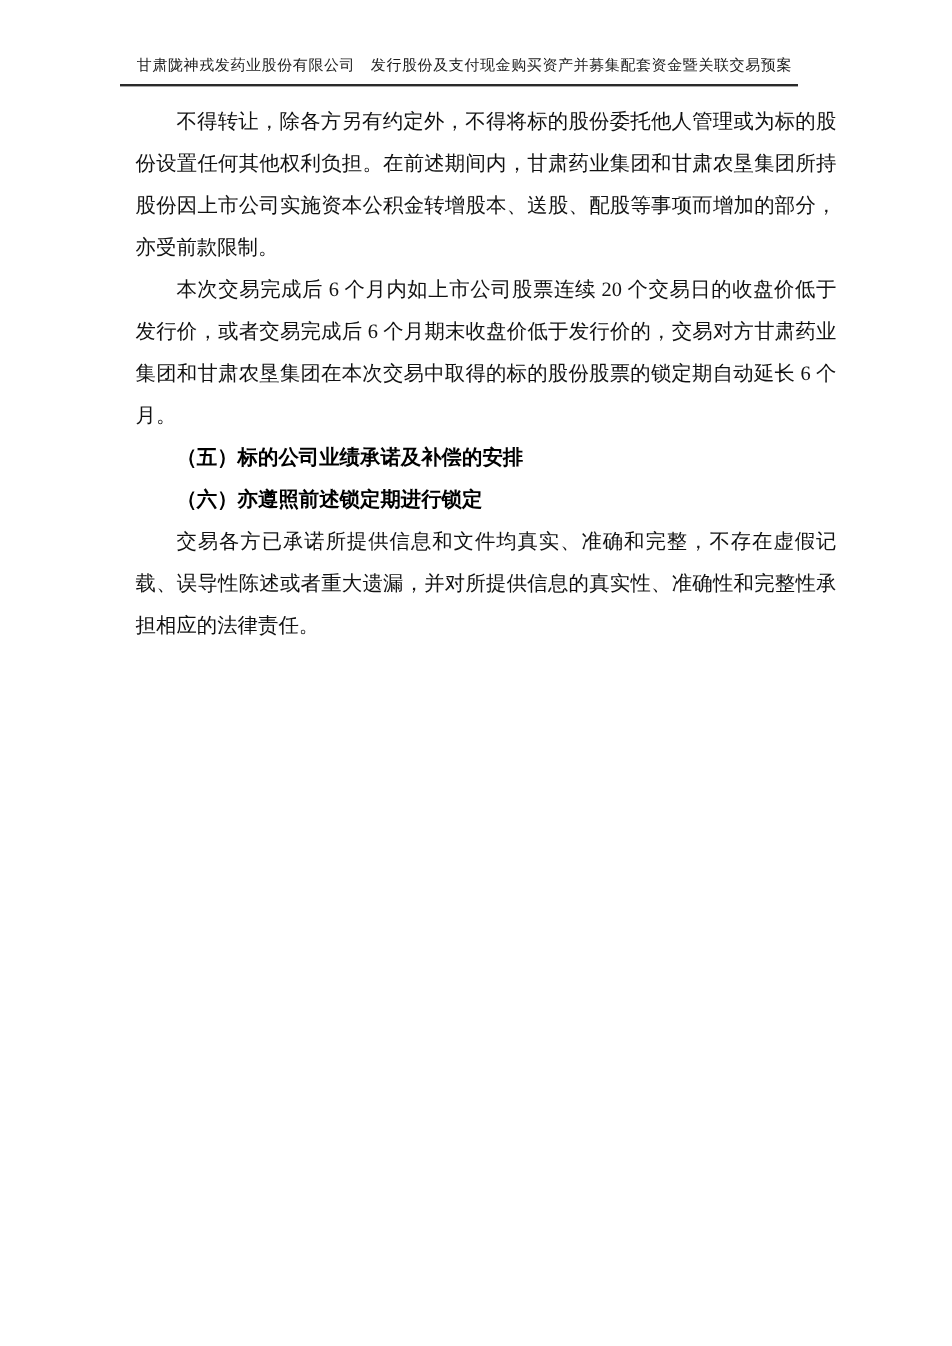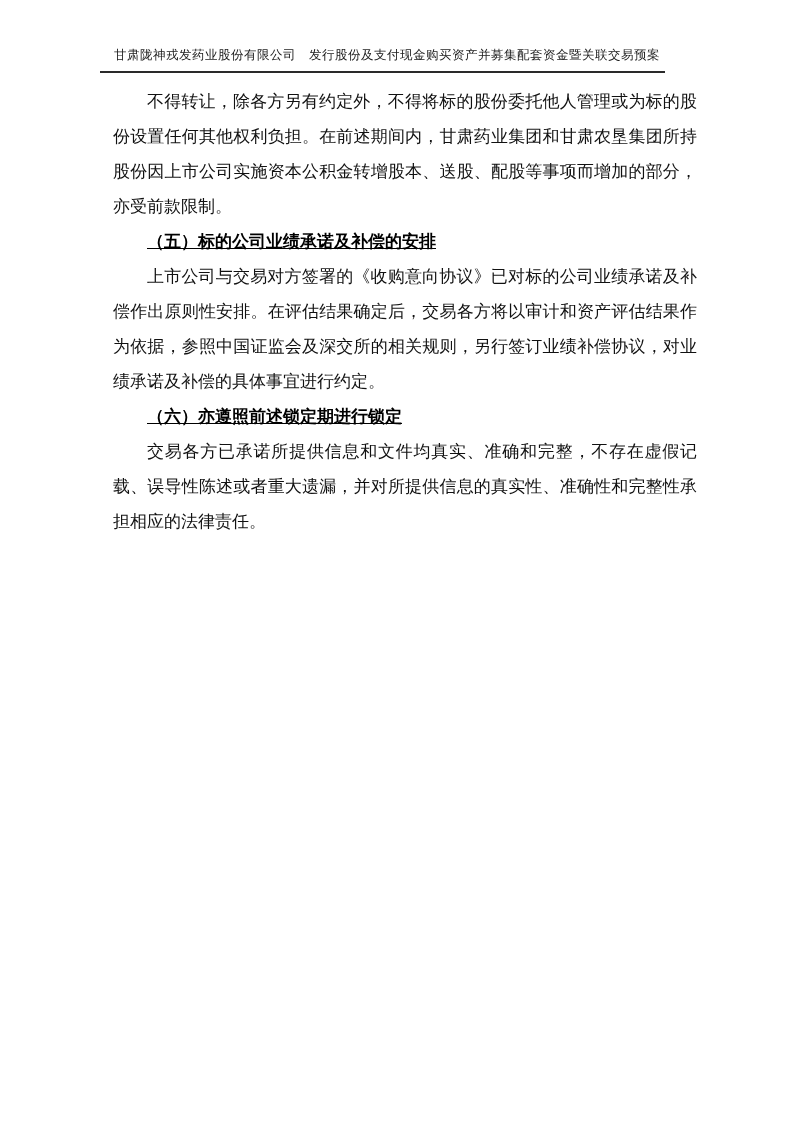--- a/index.html
+++ b/index.html
@@ -54,33 +54,32 @@
   }
   .doc-body h2 {
     margin: 0;
     text-indent: 2em;
     font-size: 17px;
     line-height: 35px;
     font-weight: bold;
     font-family: "Liberation Sans", "DejaVu Sans", sans-serif;
     color: #000000;
     text-align: left;
-    text-decoration: underline;
   }
 </style>
 </head>
 <body>
 
 <div class="page">
 
   <div class="doc-header">
     <span class="doc-header-text">甘肃陇神戎发药业股份有限公司　发行股份及支付现金购买资产并募集配套资金暨关联交易预案</span>
   </div>
 
   <div class="doc-body">
     <p>不得转让，除各方另有约定外，不得将标的股份委托他人管理或为标的股份设置任何其他权利负担。在前述期间内，甘肃药业集团和甘肃农垦集团所持股份因上市公司实施资本公积金转增股本、送股、配股等事项而增加的部分，亦受前款限制。</p>
+    <p>本次交易完成后 6 个月内如上市公司股票连续 20 个交易日的收盘价低于发行价，或者交易完成后 6 个月期末收盘价低于发行价的，交易对方甘肃药业集团和甘肃农垦集团在本次交易中取得的标的股份股票的锁定期自动延长 6 个月。</p>
     <h2>（五）标的公司业绩承诺及补偿的安排</h2>
-    <p>上市公司与交易对方签署的《收购意向协议》已对标的公司业绩承诺及补偿作出原则性安排。在评估结果确定后，交易各方将以审计和资产评估结果作为依据，参照中国证监会及深交所的相关规则，另行签订业绩补偿协议，对业绩承诺及补偿的具体事宜进行约定。</p>
     <h2>（六）亦遵照前述锁定期进行锁定</h2>
     <p>交易各方已承诺所提供信息和文件均真实、准确和完整，不存在虚假记载、误导性陈述或者重大遗漏，并对所提供信息的真实性、准确性和完整性承担相应的法律责任。</p>
   </div>
 
 </div>
 
 </body></html>

